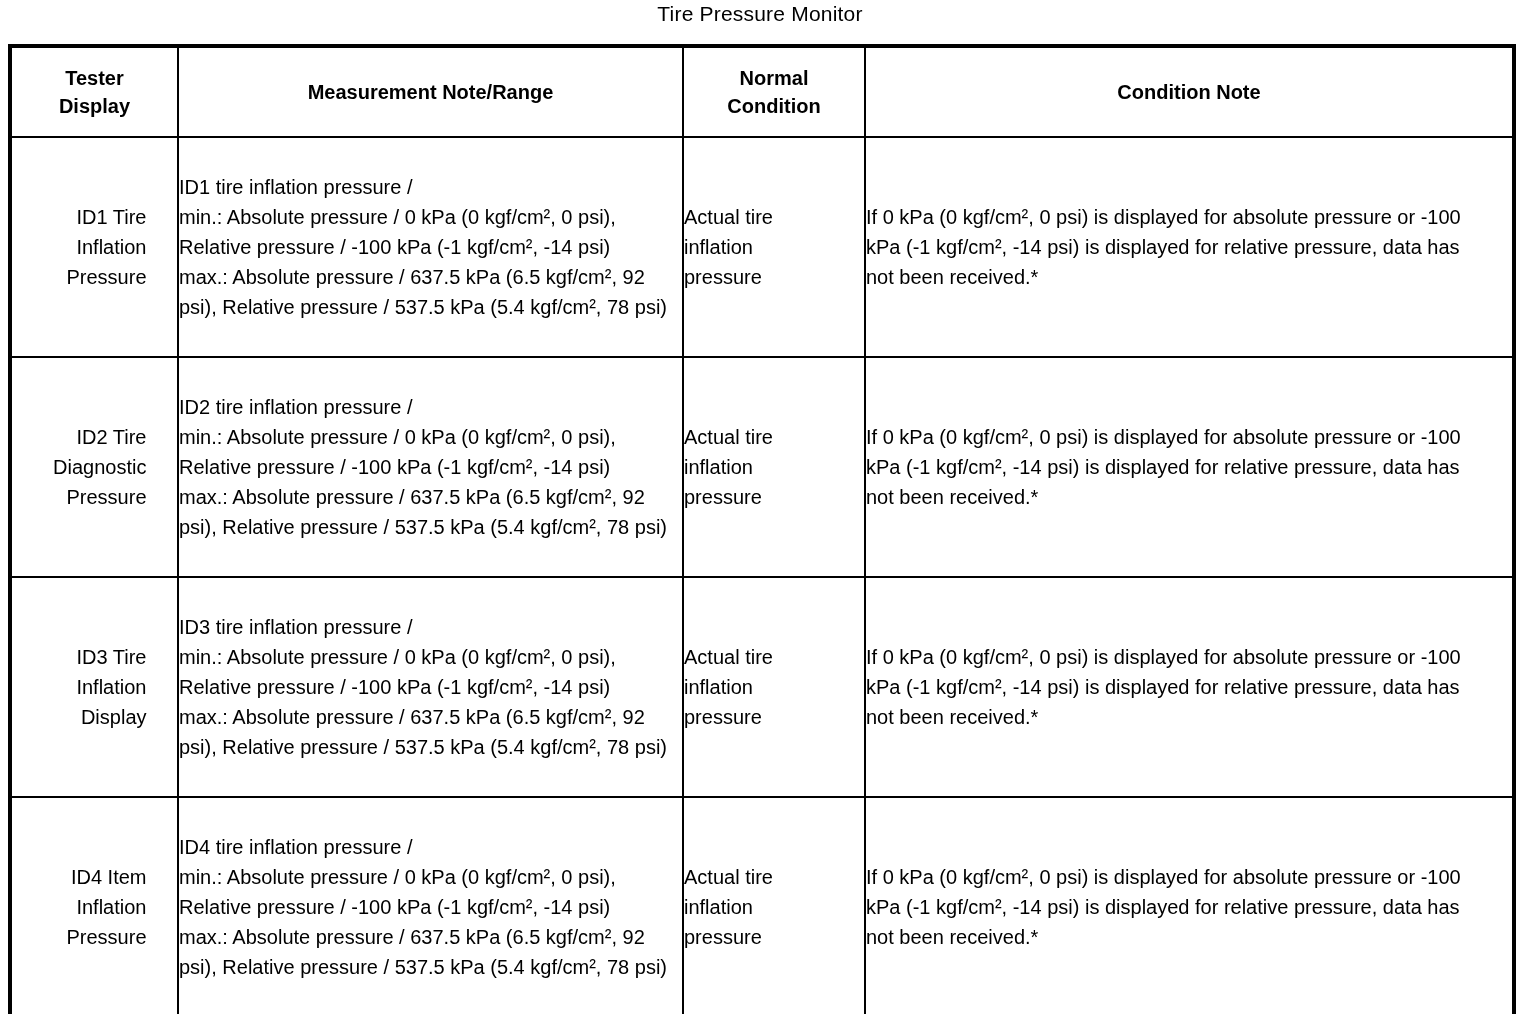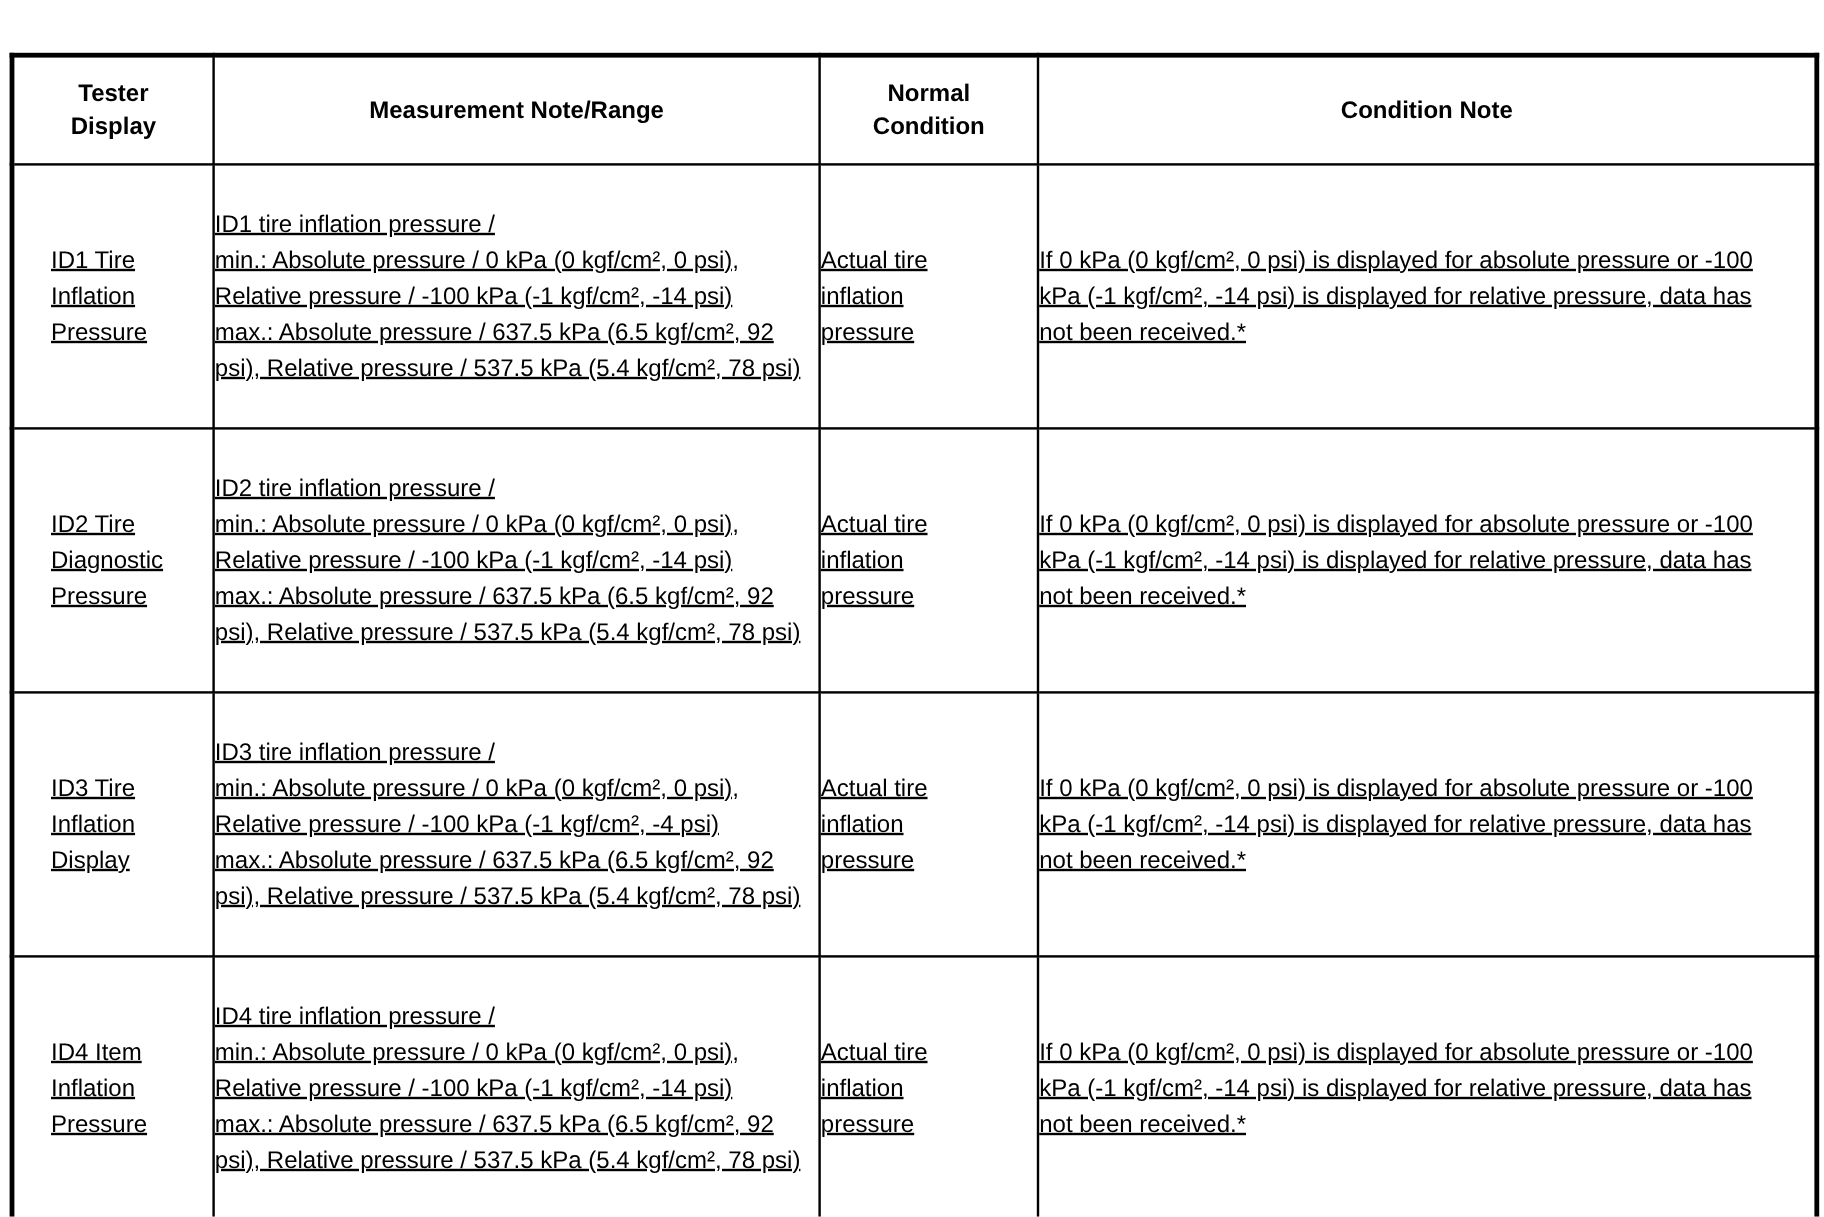--- a/index.html
+++ b/index.html
@@ -53,26 +53,25 @@
     font-weight: bold;
     text-align: center;
     line-height: 28px;
   }
   .hdr-narrow-1 { max-width: 90px; margin: 14px auto; }
   .hdr-narrow-3 { max-width: 105px; margin: 16px auto; }
   tbody td { height: 218px; }
   .cell-text {
     font-size: 20px;
     line-height: 30px;
-    text-decoration: underline;
   }
   .tester {
     max-width: 104px;
     margin: 0 auto;
-    text-align: left;
+    text-align: right;
   }
   .meas {
     padding: 3px 4px 3px 6px;
     vertical-align: top;
     white-space: pre-line;
     overflow: hidden;
   }
   .meas .cell-text { max-width: 494px; }
   .norm {
     padding-left: 5px;
@@ -81,20 +80,21 @@
   .diag {
     padding-left: 9px;
   }
   .diag .cell-text { max-width: 600px; }
 </style>
 </head>
 <body>
 
 <div class="page">
 
+  <div class="doc-title">Tire Pressure Monitor</div>
 
   <table class="tpm">
     <colgroup>
       <col class="c1">
         <col class="c2">
         <col class="c3">
         <col class="c4">
     </colgroup>
     <thead>
       <tr>
@@ -144,21 +144,21 @@
         <td class="diag">
           <div class="cell-text">If 0 kPa (0 kgf/cm², 0 psi) is displayed for absolute pressure or -100 kPa (-1 kgf/cm², -14 psi) is displayed for relative pressure, data has not been received.*</div>
         </td>
       </tr>
       <tr>
         <td>
           <div class="cell-text tester">ID3 Tire Inflation Display</div>
         </td>
         <td class="meas">
           <div class="cell-text">ID3 tire inflation pressure /
-min.: Absolute pressure / 0 kPa (0 kgf/cm², 0 psi), Relative pressure / -100 kPa (-1 kgf/cm², -4 psi)
+min.: Absolute pressure / 0 kPa (0 kgf/cm², 0 psi), Relative pressure / -100 kPa (-1 kgf/cm², -14 psi)
 max.: Absolute pressure / 637.5 kPa (6.5 kgf/cm², 92 psi), Relative pressure / 537.5 kPa (5.4 kgf/cm², 78 psi)</div>
         </td>
         <td class="norm">
           <div class="cell-text">Actual tire inflation pressure</div>
         </td>
         <td class="diag">
           <div class="cell-text">If 0 kPa (0 kgf/cm², 0 psi) is displayed for absolute pressure or -100 kPa (-1 kgf/cm², -14 psi) is displayed for relative pressure, data has not been received.*</div>
         </td>
       </tr>
       <tr>

